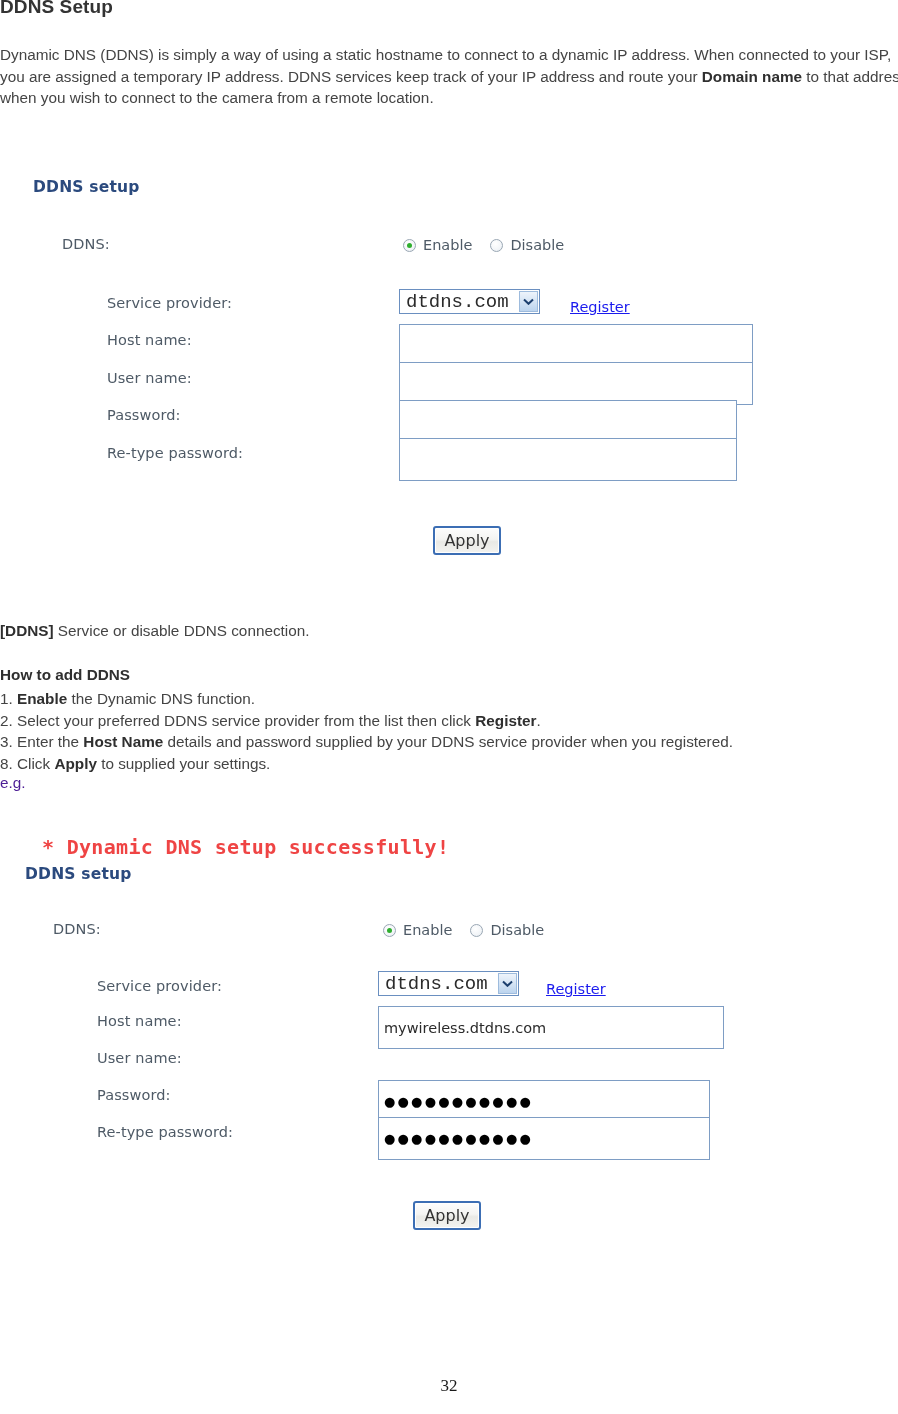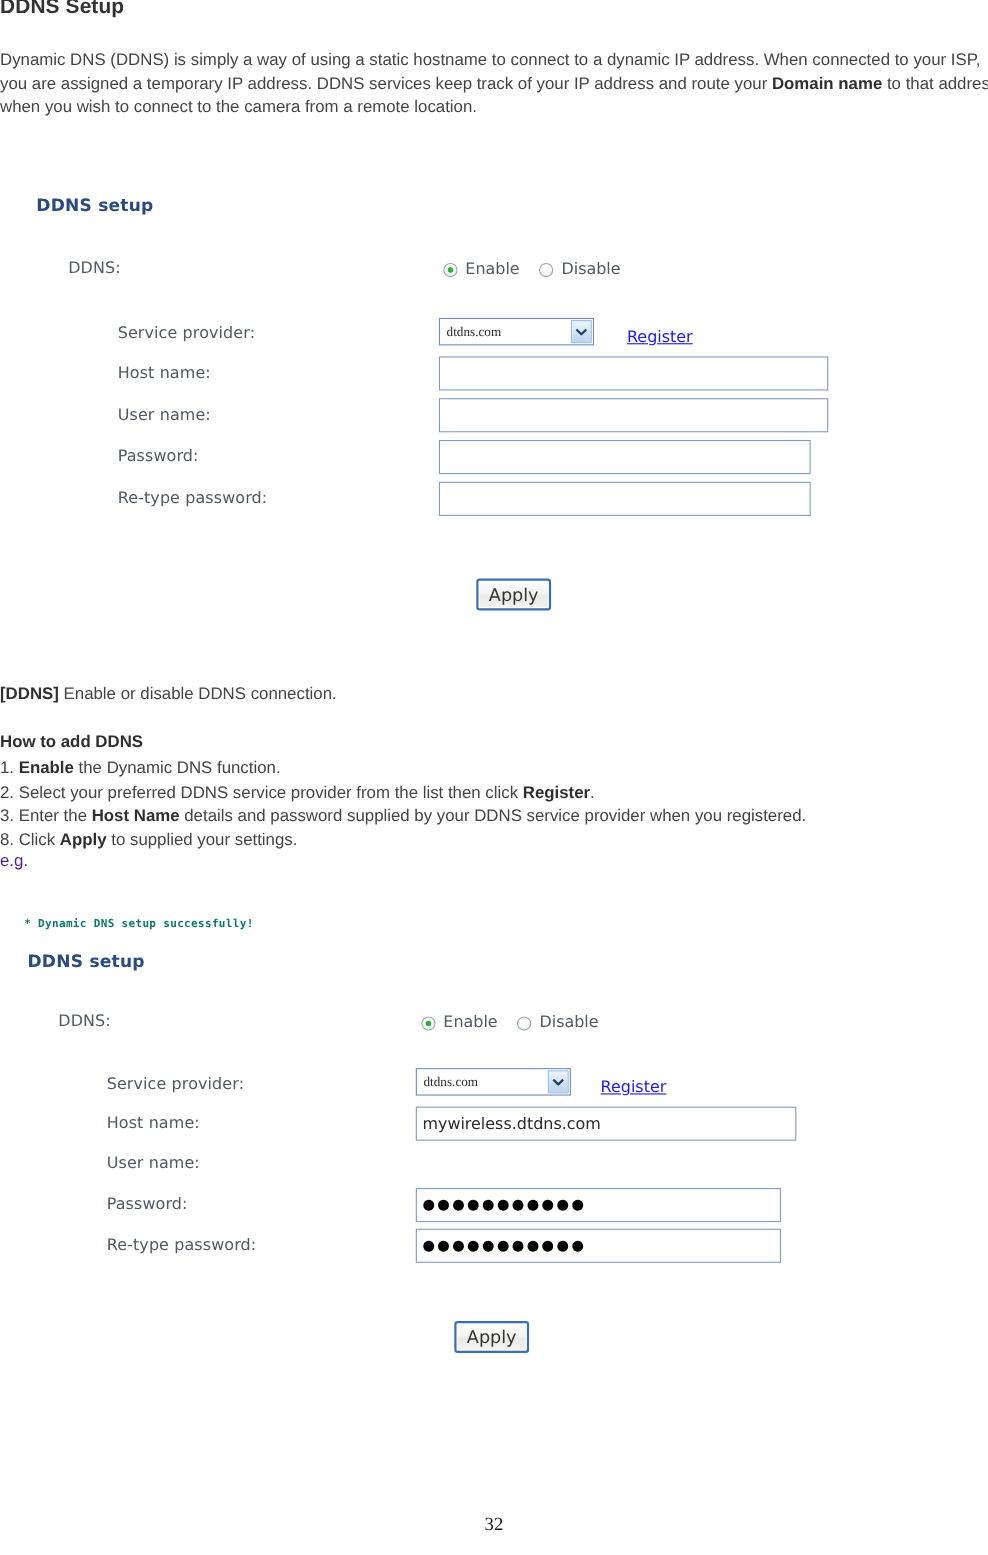--- a/index.html
+++ b/index.html
@@ -96,25 +96,26 @@
     font-size: 15.5px;
     font-weight: bold;
     color: #2b4a7e;
     letter-spacing: 0.2px;
     white-space: nowrap;
   }
 
   .success-msg {
     position: absolute;
     font-family: "DejaVu Sans Mono", monospace;
-    font-size: 10px;
+    font-size: 20px;
     font-weight: bold;
-    color: #0f766e;
+    color: #ef4444;
     letter-spacing: 0.3px;
     white-space: nowrap;
+    margin-left: 20px;
   }
 
   .fld-label {
     position: absolute;
     font-family: "DejaVu Sans", sans-serif;
     font-size: 14.5px;
     color: #4e5a66;
     white-space: nowrap;
     letter-spacing: 0.1px;
   }
@@ -152,22 +153,22 @@
     position: absolute;
     height: 25px;
     border: 1px solid #6a8fc0;
     background: #ffffff;
     box-sizing: border-box;
     display: flex;
     align-items: center;
     padding: 0;
   }
   .select-text {
-    font-family: Liberation Serif, serif;
-    font-size: 12px;
+    font-family: Liberation Mono, monospace;
+    font-size: 19px;
     color: #2b2b2b;
     padding-left: 6px;
     flex: 1;
     white-space: nowrap;
   }
   .select-arrow {
     width: 19px;
     height: 21px;
     margin-right: 1px;
     background: linear-gradient(#eef4fb, #bcd4ee);
@@ -185,21 +186,21 @@
     font-family: "DejaVu Sans", sans-serif;
     font-size: 14.5px;
     color: #1a1aee;
     text-decoration: underline;
     white-space: nowrap;
   }
 
   
   .txt-input {
     position: absolute;
-    height: 31px;
+    height: 43px;
     border: 1px solid #7e9dc4;
     background: #ffffff;
     box-sizing: border-box;
     display: flex;
     align-items: center;
   }
   .txt-input .val {
     font-family: "DejaVu Sans", sans-serif;
     font-size: 14.5px;
     color: #2b2b2b;
@@ -286,21 +287,21 @@
   <div class="fld-label" style="left:107px; top:445px;">Re-type password:</div>
   <div class="txt-input" style="left:399px; top:438px; width:338px;">
     <span class="dots"></span>
   </div>
 
   <div class="apply-btn" style="left:433px; top:526px;">
     <span>Apply</span>
   </div>
 </div>
 
-<div class="note-ddns"><b>[DDNS]</b><span> Enable or disable DDNS connection.</span></div>
+<div class="note-ddns"><b>[DDNS]</b><span> Service or disable DDNS connection.</span></div>
 <div class="howto-title">How to add DDNS</div>
 <div class="steps">
   <div><span>1. </span><b>Enable</b><span> the Dynamic DNS function.</span></div>
   <div><span>2. Select your preferred DDNS service provider from the list then click </span><b>Register</b><span>.</span></div>
   <div><span>3. Enter the </span><b>Host Name</b><span> details and password supplied by your DDNS service provider when you registered.</span></div>
   <div><span>8. Click </span><b>Apply</b><span> to supplied your settings.</span></div>
 </div>
 <div class="eg">e.g.</div>
 
 <div class="ui-block" style="left:0px; top:0px; width:898px; height:1280px;">

